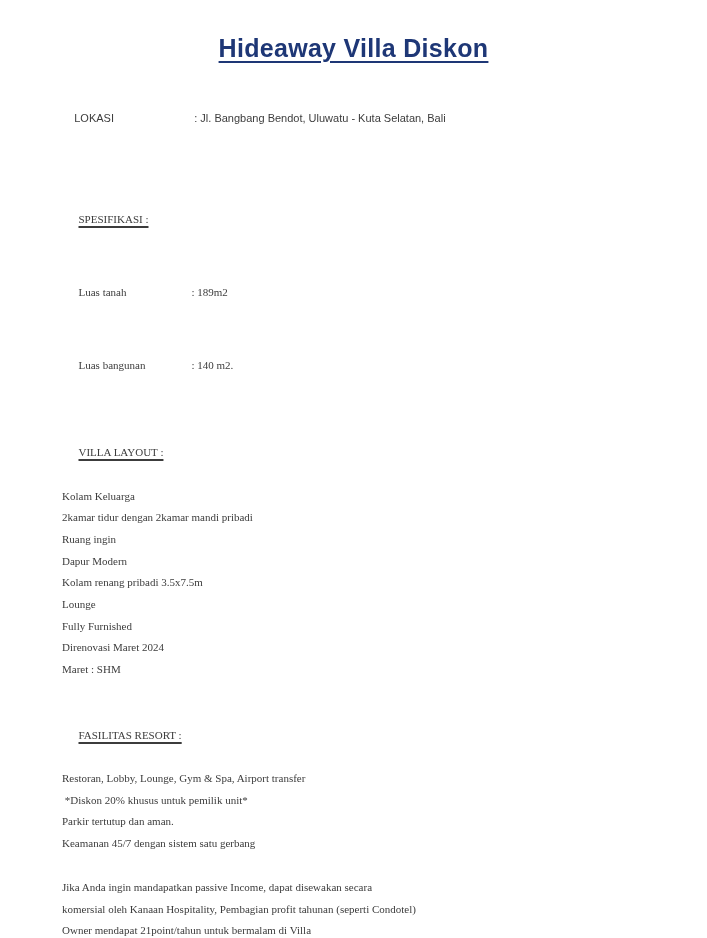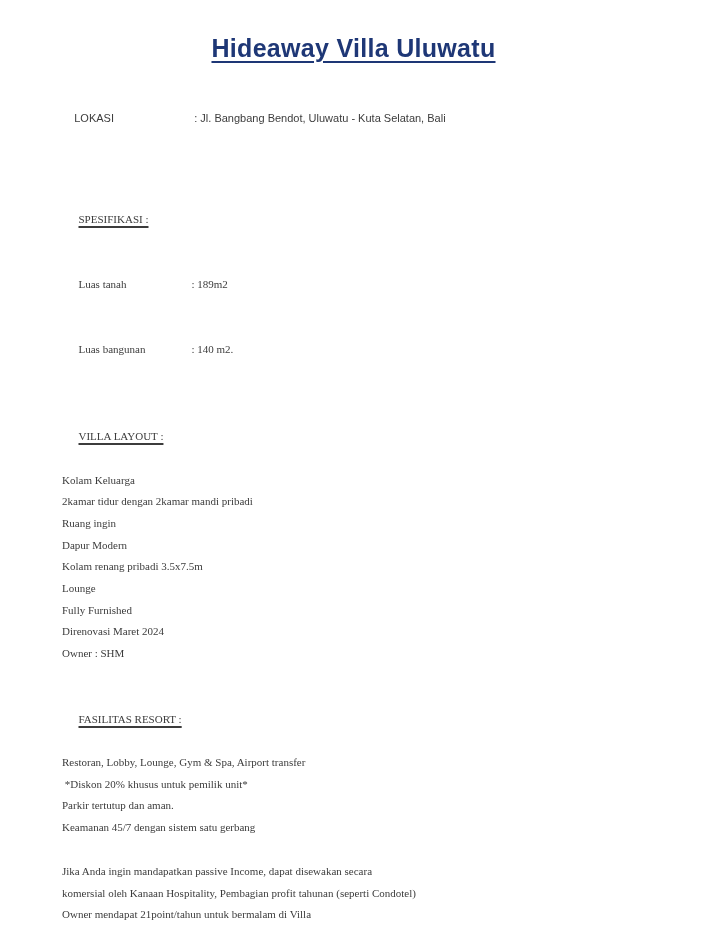--- a/index.html
+++ b/index.html
@@ -44,36 +44,37 @@
   .location-row { margin-top: 24px; }
   .kv-label-loc {
     display: inline-block;
     width: 120px;
     white-space: pre-wrap;
   }
   .kv-label {
     display: inline-block;
     width: 113px;
     white-space: pre-wrap;
+    margin-top: 8px;
   }
   .section { margin-top: 22px; font-family: Liberation Serif, serif; }
   .section.first { margin-top: 36px; }
   .heading .u, .price-line .u {
     text-decoration: underline;
     text-decoration-thickness: 1.5px;
     text-underline-offset: 3px;
   }
 </style>
 </head>
 <body>
 
 <div class="doc">
 
   <h1 class="title">
-    <span class="u">Hideaway Villa Uluwatu</span>
+    <span class="u">Hideaway Villa Diskon</span>
   </h1>
 
   <div class="kv-row location-row">
     <span class="kv-label-loc">LOKASI</span><span>: </span><span>Jl. Bangbang Bendot, Uluwatu - Kuta Selatan, Bali</span>
   </div>
 
   <div class="section first">
     <div class="heading">
       <span class="u">SPESIFIKASI :</span>
     </div>
@@ -90,21 +91,21 @@
       <span class="u">VILLA LAYOUT :</span>
     </div>
     <div class="line">Kolam Keluarga</div>
     <div class="line">2kamar tidur dengan 2kamar mandi pribadi</div>
     <div class="line">Ruang ingin</div>
     <div class="line">Dapur Modern</div>
     <div class="line">Kolam renang pribadi 3.5x7.5m</div>
     <div class="line">Lounge</div>
     <div class="line">Fully Furnished</div>
     <div class="line">Direnovasi Maret 2024</div>
-    <div class="line">Owner : SHM</div>
+    <div class="line">Maret : SHM</div>
   </div>
 
   <div class="section">
     <div class="heading">
       <span class="u">FASILITAS RESORT :</span>
     </div>
     <div class="line">Restoran, Lobby, Lounge, Gym &amp; Spa, Airport transfer</div>
     <div class="line"> *Diskon 20% khusus untuk pemilik unit*</div>
     <div class="line">Parkir tertutup dan aman.</div>
     <div class="line">Keamanan 45/7 dengan sistem satu gerbang</div>

